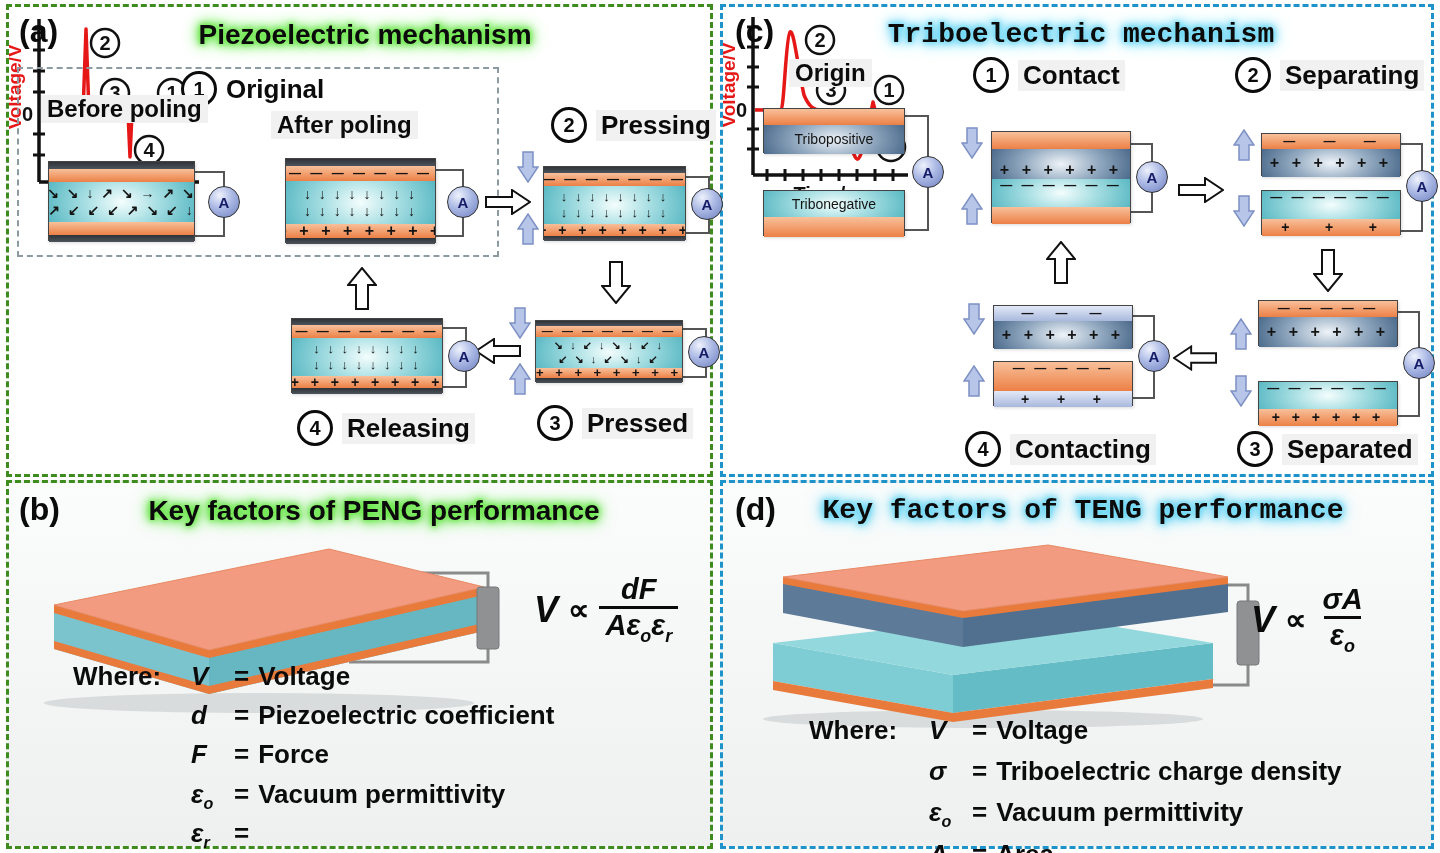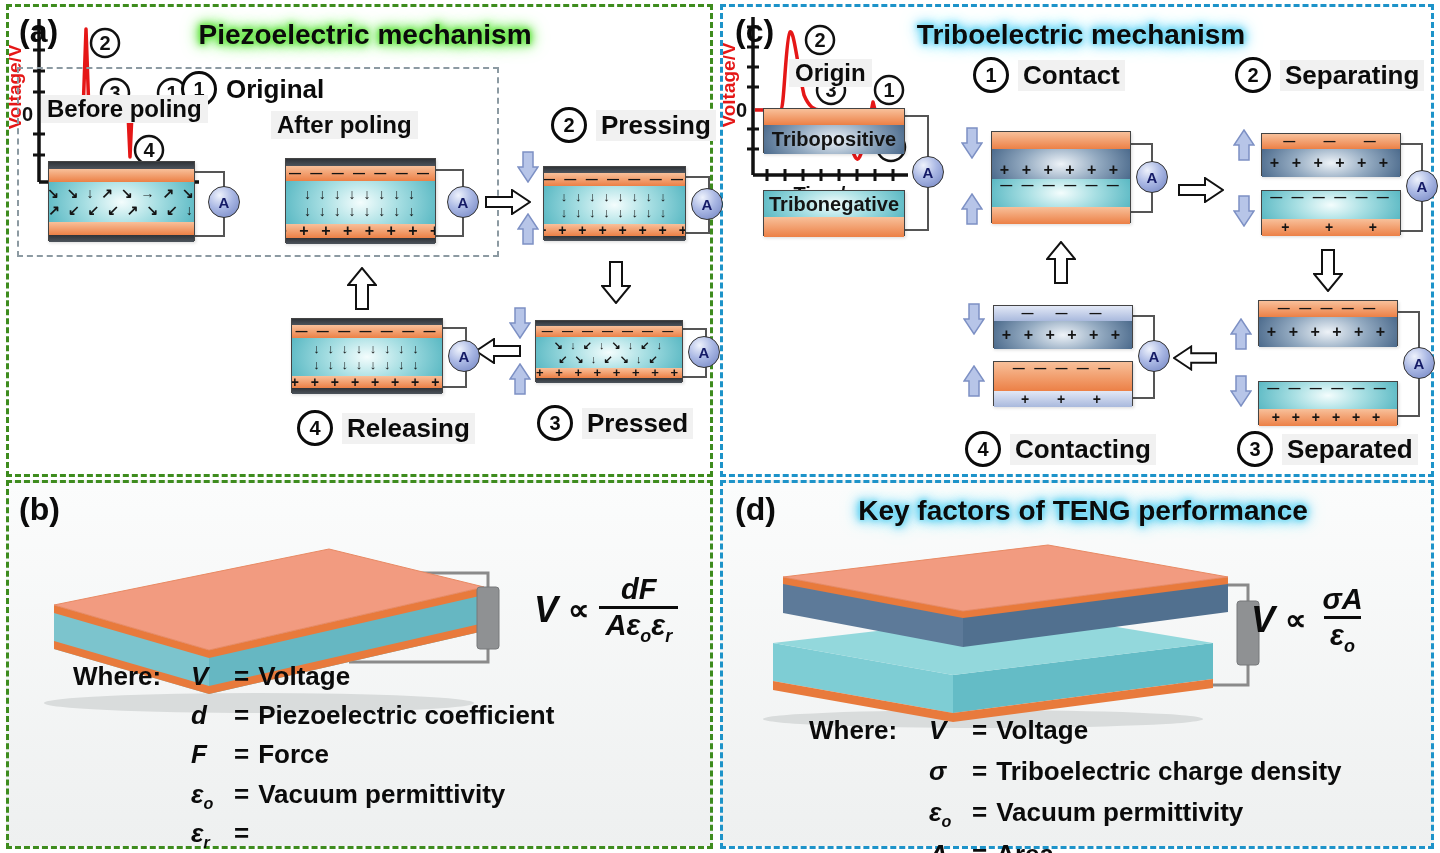--- a/index.html
+++ b/index.html
@@ -5,42 +5,42 @@
   html,body{margin:0;padding:0;background:#fff;}
   .canvas{position:relative;width:1440px;height:853px;background:#fff;
           font-family:"Liberation Sans",sans-serif;overflow:hidden;color:#0b0b0b;}
   .panel{position:absolute;box-sizing:border-box;background:#fff;}
   .bg-grad{background:linear-gradient(180deg,#fbfcfc 0%,#eef0f0 100%);}
   .b-green{border:3px dashed #3e8c1e;}
   .b-blue{border:3px dashed #1d93c9;}
   .ptag{position:absolute;font-size:32px;font-weight:bold;}
   .ptitle{position:absolute;font-size:28px;font-weight:bold;white-space:nowrap;transform:translateX(-50%);}
   .glow-g{text-shadow:0 0 2px #8df26e,0 0 5px #62e83e,0 0 9px #55e032,0 0 13px #55e032,0 0 18px #66e84a;}
-  .glow-c{text-shadow:0 0 2px #9ce8fa,0 0 5px #63d6f5,0 0 9px #50cdf2,0 0 13px #50cdf2,0 0 18px #6cd8f5;}
+  .glow-c{text-shadow:0 0 2px #9ce8fa,0 0 5px #63d6f5,0 0 9px #50cdf2,0 0 13px #50cdf2,0 0 18px #6cd8f5;font-family:Liberation Mono, monospace;}
   .dashbox{position:absolute;border:2px dashed #8c9aa2;}
   .sublabel{position:absolute;font-size:24px;font-weight:bold;background:#f1f1f1;padding:0 6px;white-space:nowrap;}
   .steplabel{position:absolute;display:flex;align-items:center;gap:9px;font-size:26px;font-weight:bold;white-space:nowrap;}
   .cnum{display:inline-flex;align-items:center;justify-content:center;width:30px;height:30px;
         border:3px solid #0b0b0b;border-radius:50%;font-size:20px;font-weight:bold;background:#fff;flex:none;}
   .stepword{background:#f1f1f1;padding:0 5px;}
   .dev,.unit{position:absolute;display:flex;flex-direction:column;border:1px solid #444;box-sizing:border-box;
              box-shadow:1px 2px 3px rgba(0,0,0,.15);}
   .L{flex:none;display:flex;align-items:center;justify-content:center;overflow:hidden;}
   .L.align-t{align-items:flex-start;}
   .L.align-b{align-items:flex-end;}
   .ld{background:linear-gradient(180deg,#2f3338,#4c535b);}
   .lo{background:linear-gradient(180deg,#f8c09a,#ec8046);}
   .lt{background:radial-gradient(ellipse 55% 130% at 50% 50%,#f4fdfd 0%,#a8dfe3 45%,#57b7c2 100%);}
   .lb{background:radial-gradient(ellipse 55% 130% at 50% 50%,#eef3f8 0%,#92a9c0 50%,#49688a 100%);}
   .lp{background:linear-gradient(180deg,#e2e8f6,#a9b9dd);}
   .chg{white-space:pre;font-weight:900;color:#141414;text-align:center;line-height:1.15;}
   .chg-minus{font-size:12px;letter-spacing:3px;}
   .chg-plus{font-size:16px;letter-spacing:4px;}
   .chg-arr{font-size:14px;letter-spacing:2px;line-height:1.2;}
-  .chg-lbl{font-size:20px;font-weight:bold;letter-spacing:0;}
+  .chg-lbl{font-size:14px;font-weight:normal;letter-spacing:0;}
   .amm{position:absolute;width:30px;height:30px;border-radius:50%;border:1.5px solid #333;z-index:6;
        background:radial-gradient(circle at 35% 28%,#eef2fc 0%,#aab8e4 45%,#6e80c0 100%);
        display:flex;align-items:center;justify-content:center;font-weight:bold;font-size:15px;color:#141a66;}
   .wire{position:absolute;border:2.5px solid #555;border-left:none;}
   .abs{position:absolute;}
   .formula{position:absolute;display:flex;align-items:center;gap:10px;font-weight:bold;font-style:italic;}
   .f-lhs{font-size:36px;}
   .f-prop{font-size:30px;font-style:normal;}
   .frac{display:flex;flex-direction:column;align-items:center;font-size:29px;line-height:1.15;}
   .f-den{border-top:3.5px solid #0b0b0b;padding:0 6px;}
@@ -412,20 +412,21 @@
         <text x="168" y="147">4</text>
       </g>
       <text x="12" y="78" transform="rotate(-90 12 78)" fill="#e51717" font-size="19" font-weight="bold" text-anchor="middle">Voltage/V</text>
       <text x="24" y="110" font-size="20" font-weight="bold" fill="#111" text-anchor="end">0</text>
       <text x="102" y="194" font-size="20" font-weight="bold" fill="#111" text-anchor="middle">Time/s</text>
     </svg>
   </div>
 
   <div class="panel b-green bg-grad" style="left:6px;top:480px;width:707px;height:369px;">
     <div class="ptag" style="left:10px;top:8px;">(b)</div>
+    <div class="ptitle glow-g" style="left:365px;top:12px;">Key factors of PENG performance</div>
 
     <svg class="abs" style="left:20px;top:52px;" width="500" height="180" viewBox="0 0 500 180">
       <ellipse cx="230" cy="168" rx="215" ry="10" fill="#d9dcdc"></ellipse>
       <path d="M385,38 L459,38 L459,52 M459,114 L459,127 L320,127" stroke="#8a8a8a" stroke-width="3" fill="none"></path>
       <polygon points="25,70 180,115 180,159 25,114" fill="#7cc4cd"></polygon>
       <polygon points="180,115 455,52 455,96 180,159" fill="#66b7c2"></polygon>
       <polygon points="25,70 180,115 180,123 25,78" fill="#e8username7a3c" opacity="0"></polygon>
       <polygon points="25,70 180,115 180,123 25,78" fill="#e87a3c"></polygon>
       <polygon points="180,115 455,52 455,60 180,123" fill="#e87a3c"></polygon>
       <polygon points="25,106 180,151 180,159 25,114" fill="#e87a3c"></polygon>

